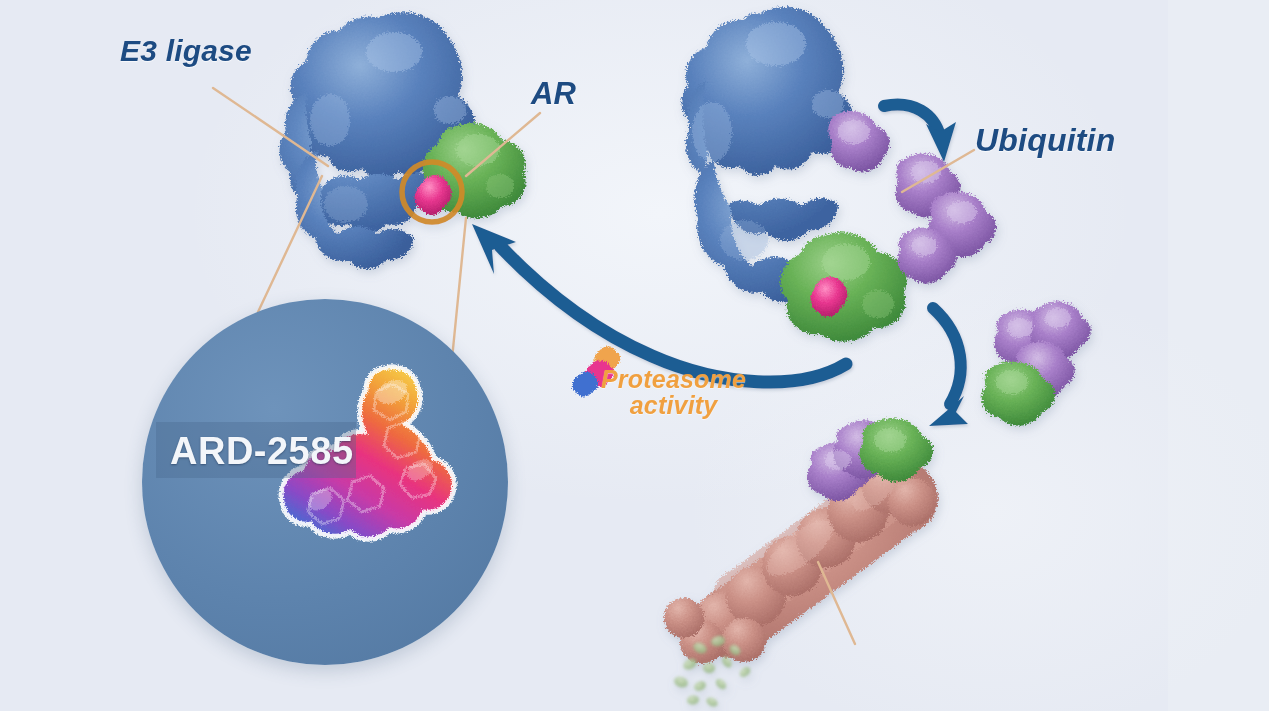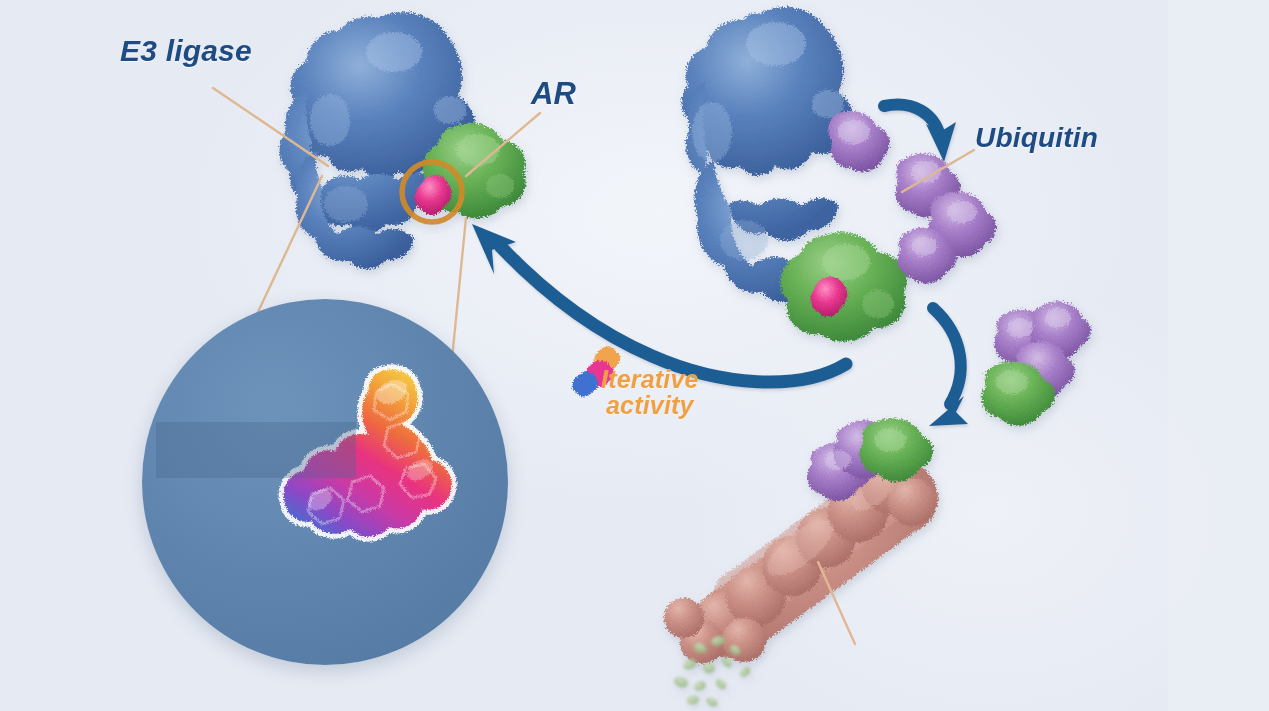--- a/index.html
+++ b/index.html
@@ -34,21 +34,21 @@
     white-space:nowrap;
     letter-spacing:.2px;
     line-height:1.02;
     text-shadow:0 1px 1px rgba(255,255,255,.75);
   }
   .lbl-blue{color:#1d4b82;}
   .lbl-orange{color:#f0a040;text-shadow:0 1px 1px rgba(255,255,255,.55);}
 
   #lbl-e3{left:120px;top:36px;font-size:30px;}
   #lbl-ar{left:531px;top:78px;font-size:31px;}
-  #lbl-ubi{left:975px;top:124px;font-size:28px;}
+  #lbl-ubi{left:975px;top:124px;font-size:32px;}
   #lbl-prot{left:806px;top:648px;font-size:32px;}
   #lbl-iter{left:601px;top:367px;font-size:25px;text-align:center;}
   #lbl-iter span{display:block;}
 
   
   #inset-circle{
     position:absolute;left:142px;top:299px;width:366px;height:366px;
     border-radius:50%;
     background:radial-gradient(circle at 36% 30%, #6e93bb 0%, #5d83ad 55%, #51769f 100%);
     box-shadow:0 6px 18px rgba(60,85,120,.22);
@@ -402,26 +402,27 @@
         <path d="M312 494 l18 -6 l14 12 l-4 18 l-18 6 l-14 -12 Z"></path>
       </g>
 
       <ellipse cx="392" cy="392" rx="16" ry="11" fill="#ffffff" opacity=".35" transform="rotate(-25 392 392)"></ellipse>
       <ellipse cx="420" cy="470" rx="14" ry="9" fill="#ffffff" opacity=".28" transform="rotate(-30 420 470)"></ellipse>
       <ellipse cx="320" cy="500" rx="13" ry="9" fill="#ffffff" opacity=".3" transform="rotate(-35 320 500)"></ellipse>
     </g>
   </svg>
 
   <div id="inset-label-band"></div>
+  <div id="inset-label">ARD-2585</div>
 
   <div class="lbl lbl-blue" id="lbl-e3">E3 ligase</div>
 
   <div class="lbl lbl-blue" id="lbl-ar">AR</div>
 
   <div class="lbl lbl-blue" id="lbl-ubi">Ubiquitin</div>
 
 
   <div class="lbl lbl-orange" id="lbl-iter">
-    <span>Iterative</span>
+    <span>Proteasome</span>
     <span>activity</span>
   </div>
 
 </div>
 
 </body></html>

